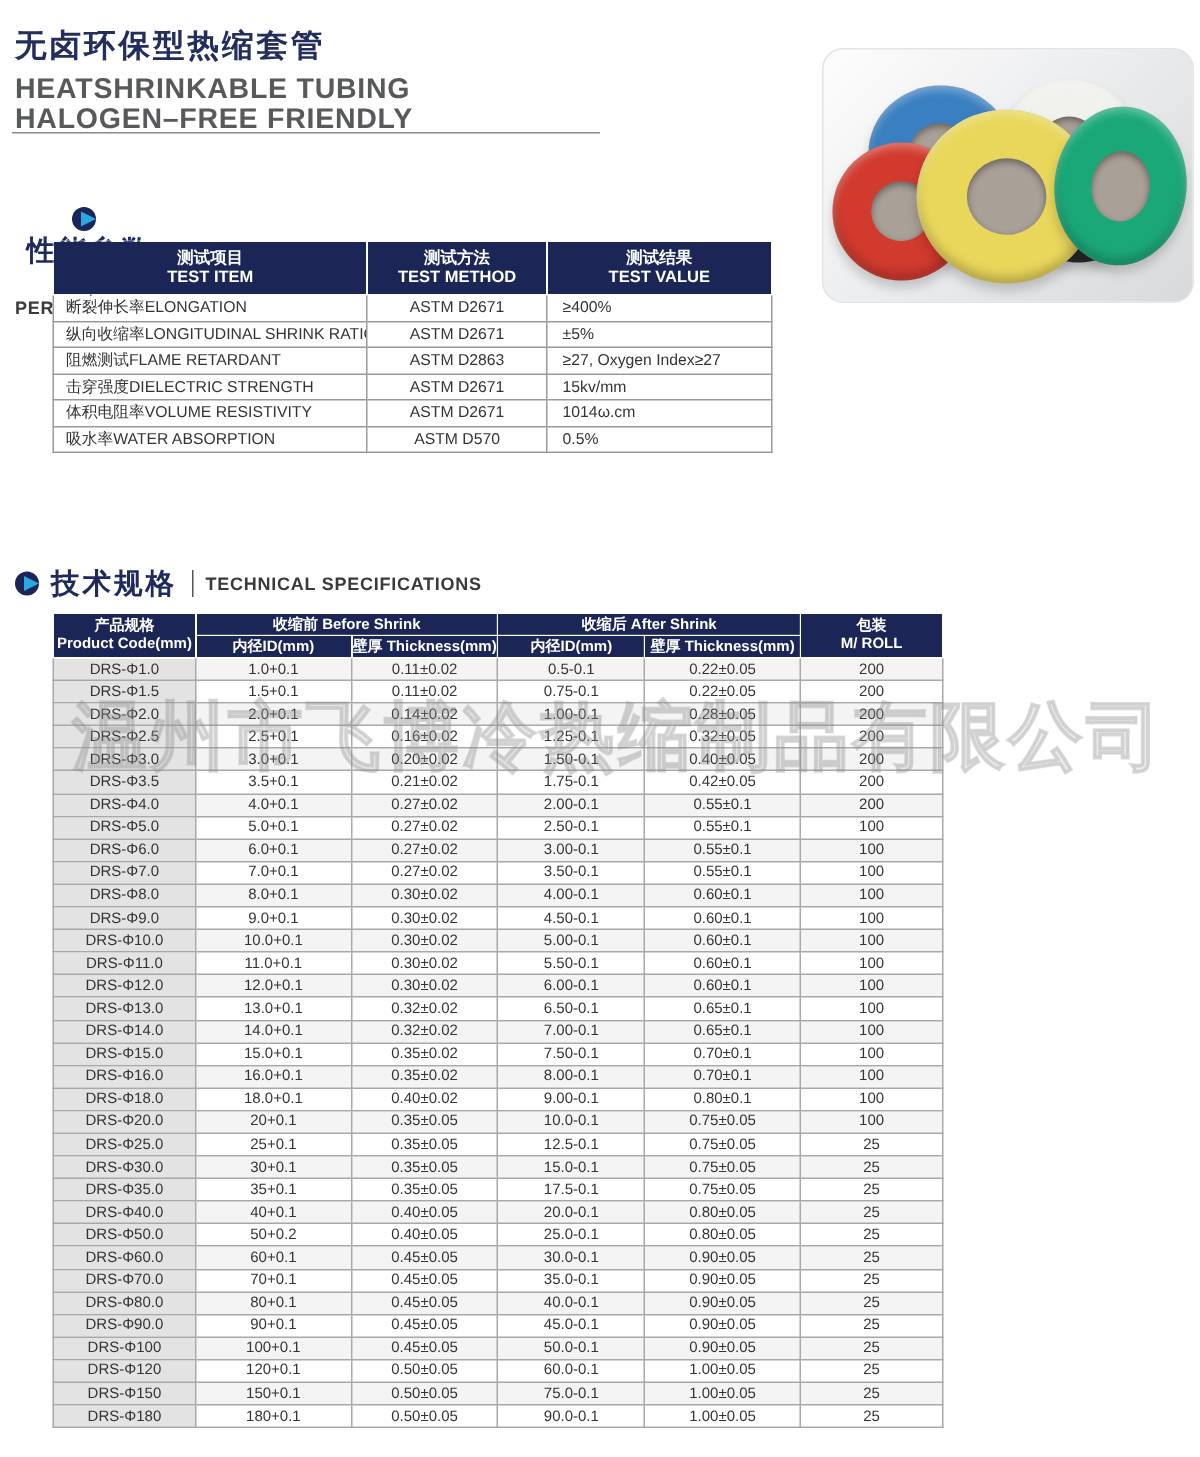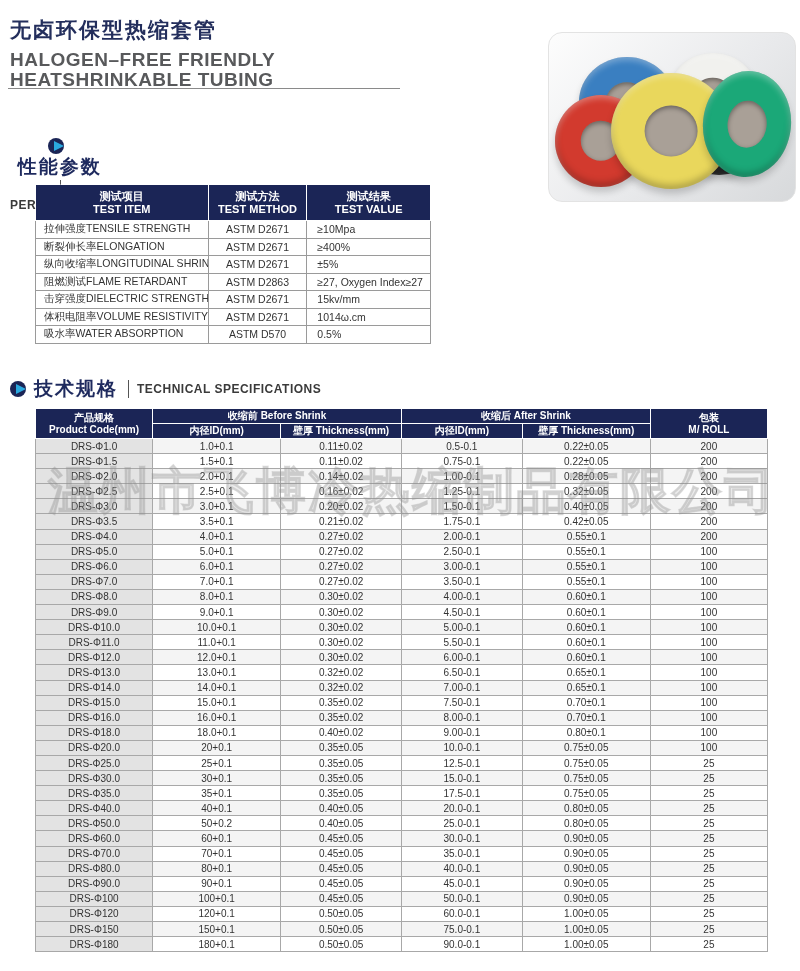--- a/index.html
+++ b/index.html
@@ -43,50 +43,50 @@
   .sec-sep { width:1px; height:18px; background:#555; margin:0 8px 0 10px; }
   .sec-en { font-size:12px; font-weight:bold; color:#3a3a3a; letter-spacing:.5px; }
 
   
   table { border-collapse:collapse; table-layout:fixed; }
   th,td { overflow:hidden; white-space:nowrap; }
   .navy-th { background:#1b2556; color:#fff; font-weight:bold;
              border:1px solid rgba(255,255,255,.35); text-align:center; }
 
   
-  .perf-table { position:absolute; left:35px; top:184px; width:396px; font-size:10.5px; }
+  .perf-table { position:absolute; left:35px; top:160px; width:480px; font-size:10.5px; }
   .perf-table th { height:36px; font-size:11px; line-height:13px; }
   .perf-table td { height:17.5px; border:1px solid #9a9a9a; background:#fff; color:#333; }
   .perf-table td.c-item  { text-align:left; padding-left:8px; }
   .perf-table td.c-method{ text-align:center; }
   .perf-table td.c-value { text-align:left; padding-left:10px; }
 
   
-  .spec-table { position:absolute; left:35px; top:408px; width:733px; font-size:10px; }
+  .spec-table { position:absolute; left:35px; top:408px; width:594px; font-size:10px; }
   .spec-table th { height:15px; font-size:10px; }
   .spec-table th.two-line { line-height:12px; }
   .spec-table td { height:15.1px; border:1px solid #a8a8a8; text-align:center; color:#333; }
   .spec-table tbody tr:nth-child(odd)  td { background:#f4f4f4; }
   .spec-table tbody tr:nth-child(even) td { background:#ffffff; }
   .spec-table td.prod { background:#e3e3e3 !important;margin-left:40px; }
 
   
   .watermark { position:absolute; left:48px; top:458px; z-index:5; pointer-events:none;
                font-size:50px; font-weight:bold; letter-spacing:2px;
                color:rgba(150,150,150,.18); -webkit-text-stroke:1px rgba(140,140,140,.28); }
 </style>
 </head>
 <body>
 
 <div class="page">
 
   <div class="title-cn">无卤环保型热缩套管</div>
   <div class="subtitle">
+    <div>HEATSHRINKABLE TUBING</div>
     <div>HALOGEN–FREE FRIENDLY</div>
-    <div>HEATSHRINKABLE TUBING</div>
   </div>
   <div class="header-rule"></div>
 
   <div class="photo-card">
     <div class="roll r-blue" style="background: rgb(58, 127, 193);">
         <div class="core" style="background: rgb(169, 160, 151);"></div>
       </div>
     <div class="roll r-white" style="background: rgb(241, 241, 238);">
         <div class="core" style="background: rgb(169, 160, 151);"></div>
       </div>
@@ -127,25 +127,20 @@
           <div>测试方法</div>
           <div>TEST METHOD</div>
         </th>
         <th class="navy-th">
           <div>测试结果</div>
           <div>TEST VALUE</div>
         </th>
       </tr>
     </thead>
     <tbody id="perf-body">
-        <tr>
-          <td class="c-item">拉伸强度TENSILE STRENGTH</td>
-          <td class="c-method">ASTM D2671</td>
-          <td class="c-value">≥10Mpa</td>
-        </tr>
         <tr>
           <td class="c-item">断裂伸长率ELONGATION</td>
           <td class="c-method">ASTM D2671</td>
           <td class="c-value">≥400%</td>
         </tr>
         <tr>
           <td class="c-item">纵向收缩率LONGITUDINAL SHRINK RATIO</td>
           <td class="c-method">ASTM D2671</td>
           <td class="c-value">±5%</td>
         </tr>

